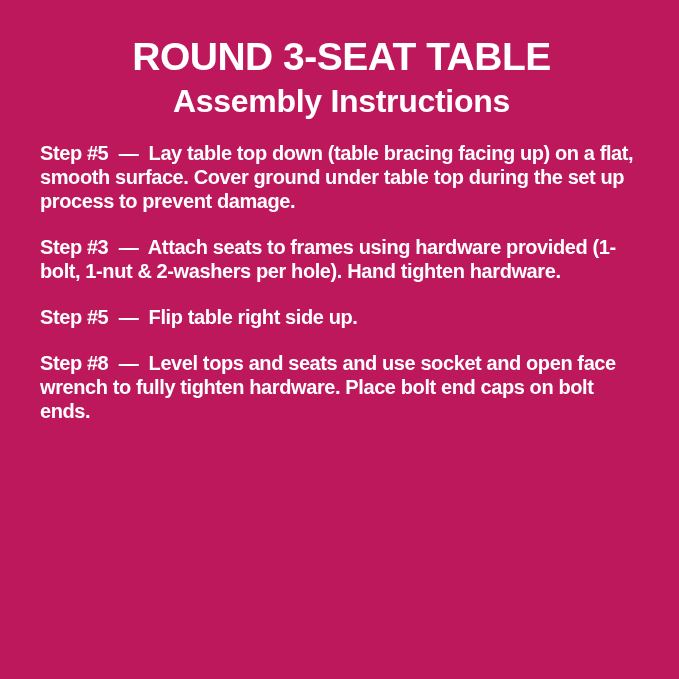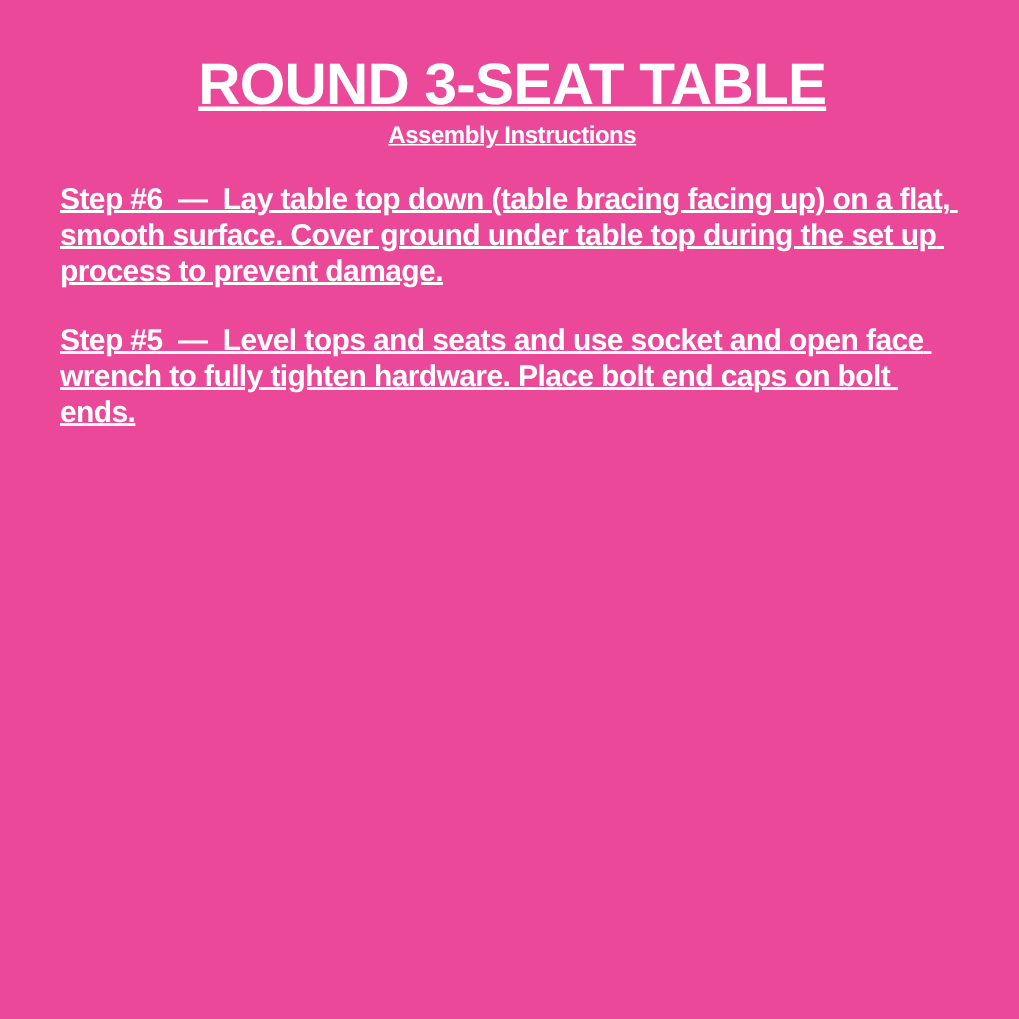--- a/index.html
+++ b/index.html
@@ -21,39 +21,41 @@
     text-align: center;
     margin: 0 0 20px 0;
   }
   .title {
     font-size: 39px;
     line-height: 1.1;
     margin: 0;
     letter-spacing: -0.5px;
   }
   .subtitle {
-    font-size: 16px;
+    font-size: 32px;
     line-height: 1.25;
     margin: 2px 0 0 0;
     letter-spacing: -0.3px;
   }
   .steps p {
     font-size: 20px;
     line-height: 24px;
     letter-spacing: -0.4px;
     margin: 0 0 22px 0;
     white-space: pre-wrap;
     text-align: left;
   }
 </style>
 </head>
 <body style="background: rgb(0, 0, 0);">
 
-<div class="page" style="background: #ec4899; color: rgb(255, 255, 255); text-decoration: underline;">
+<div class="page" style="background: #be185d; color: rgb(255, 255, 255);">
   <div class="header">
     <h1 class="title">ROUND 3-SEAT TABLE</h1>
     <h2 class="subtitle">Assembly Instructions</h2>
   </div>
   <div class="steps">
-    <p>Step #6  —  Lay table top down (table bracing facing up) on a flat, smooth surface. Cover ground under table top during the set up process to prevent damage.</p>
-    <p>Step #5  —  Level tops and seats and use socket and open face wrench to fully tighten hardware. Place bolt end caps on bolt ends.</p>
+    <p>Step #5  —  Lay table top down (table bracing facing up) on a flat, smooth surface. Cover ground under table top during the set up process to prevent damage.</p>
+    <p>Step #3  —  Attach seats to frames using hardware provided (1-bolt, 1-nut &amp; 2-washers per hole). Hand tighten hardware.</p>
+    <p>Step #5  —  Flip table right side up.</p>
+    <p>Step #8  —  Level tops and seats and use socket and open face wrench to fully tighten hardware. Place bolt end caps on bolt ends.</p>
   </div>
 </div>
 
 </body></html>

